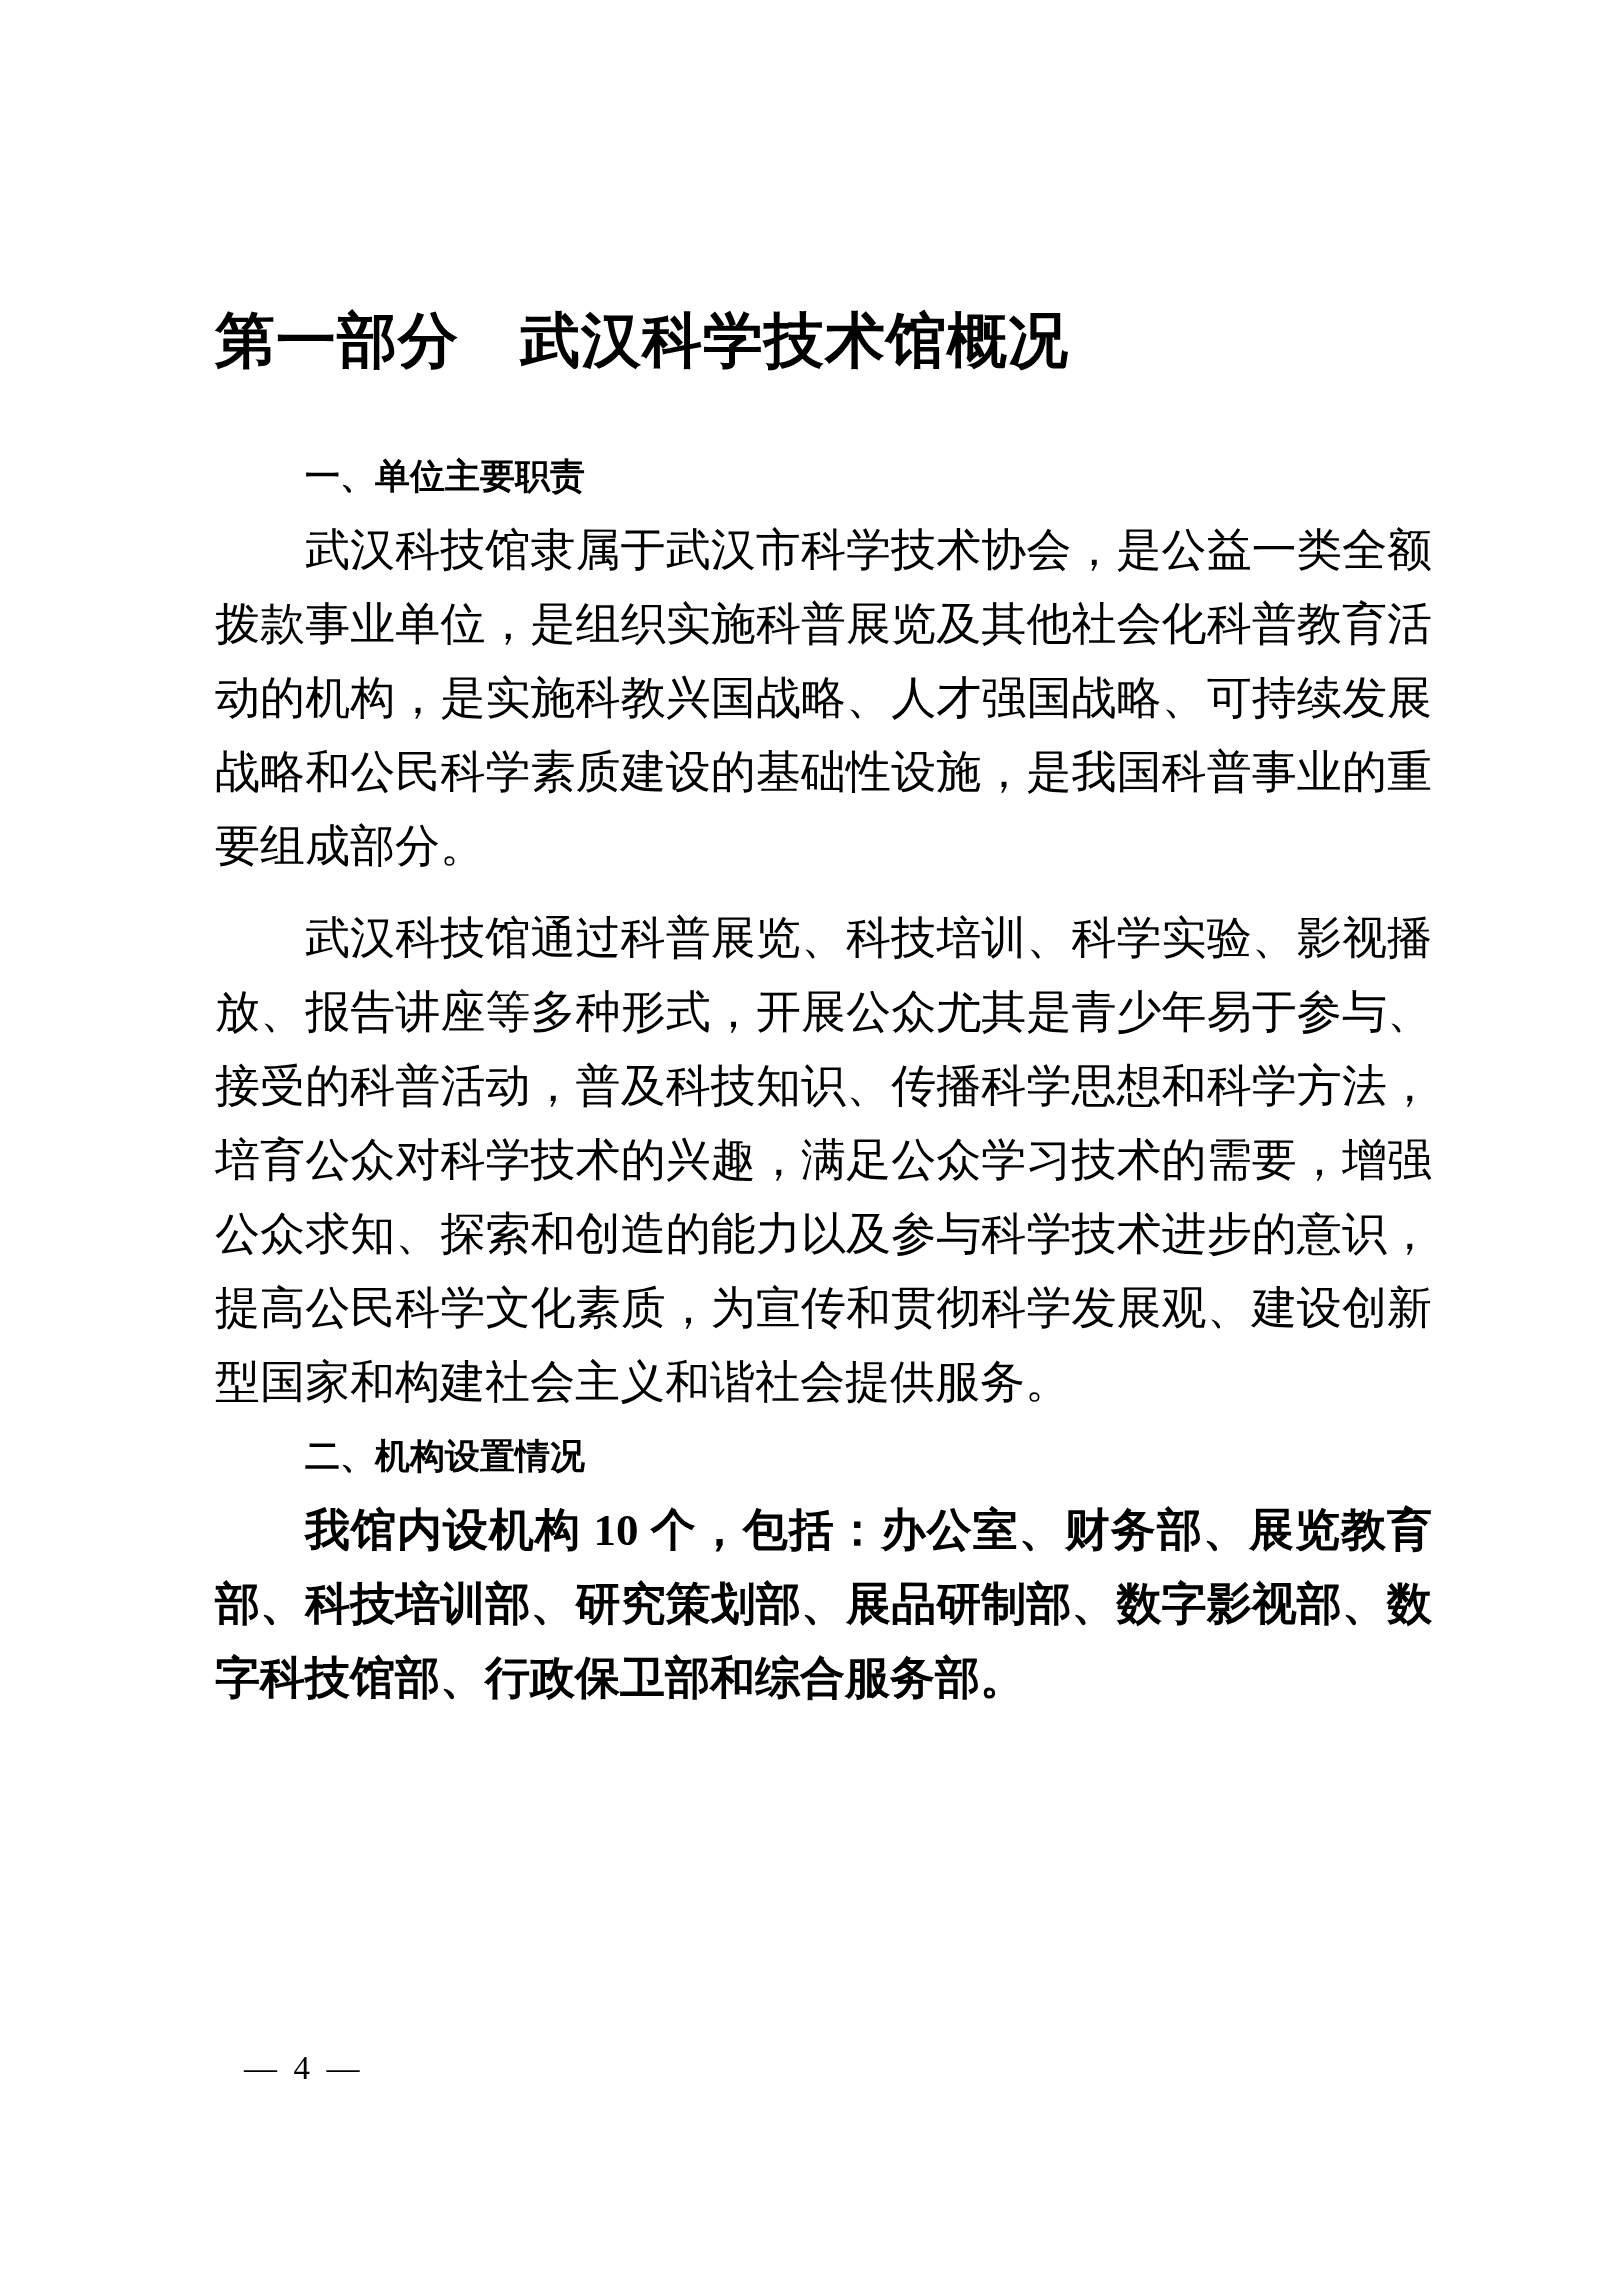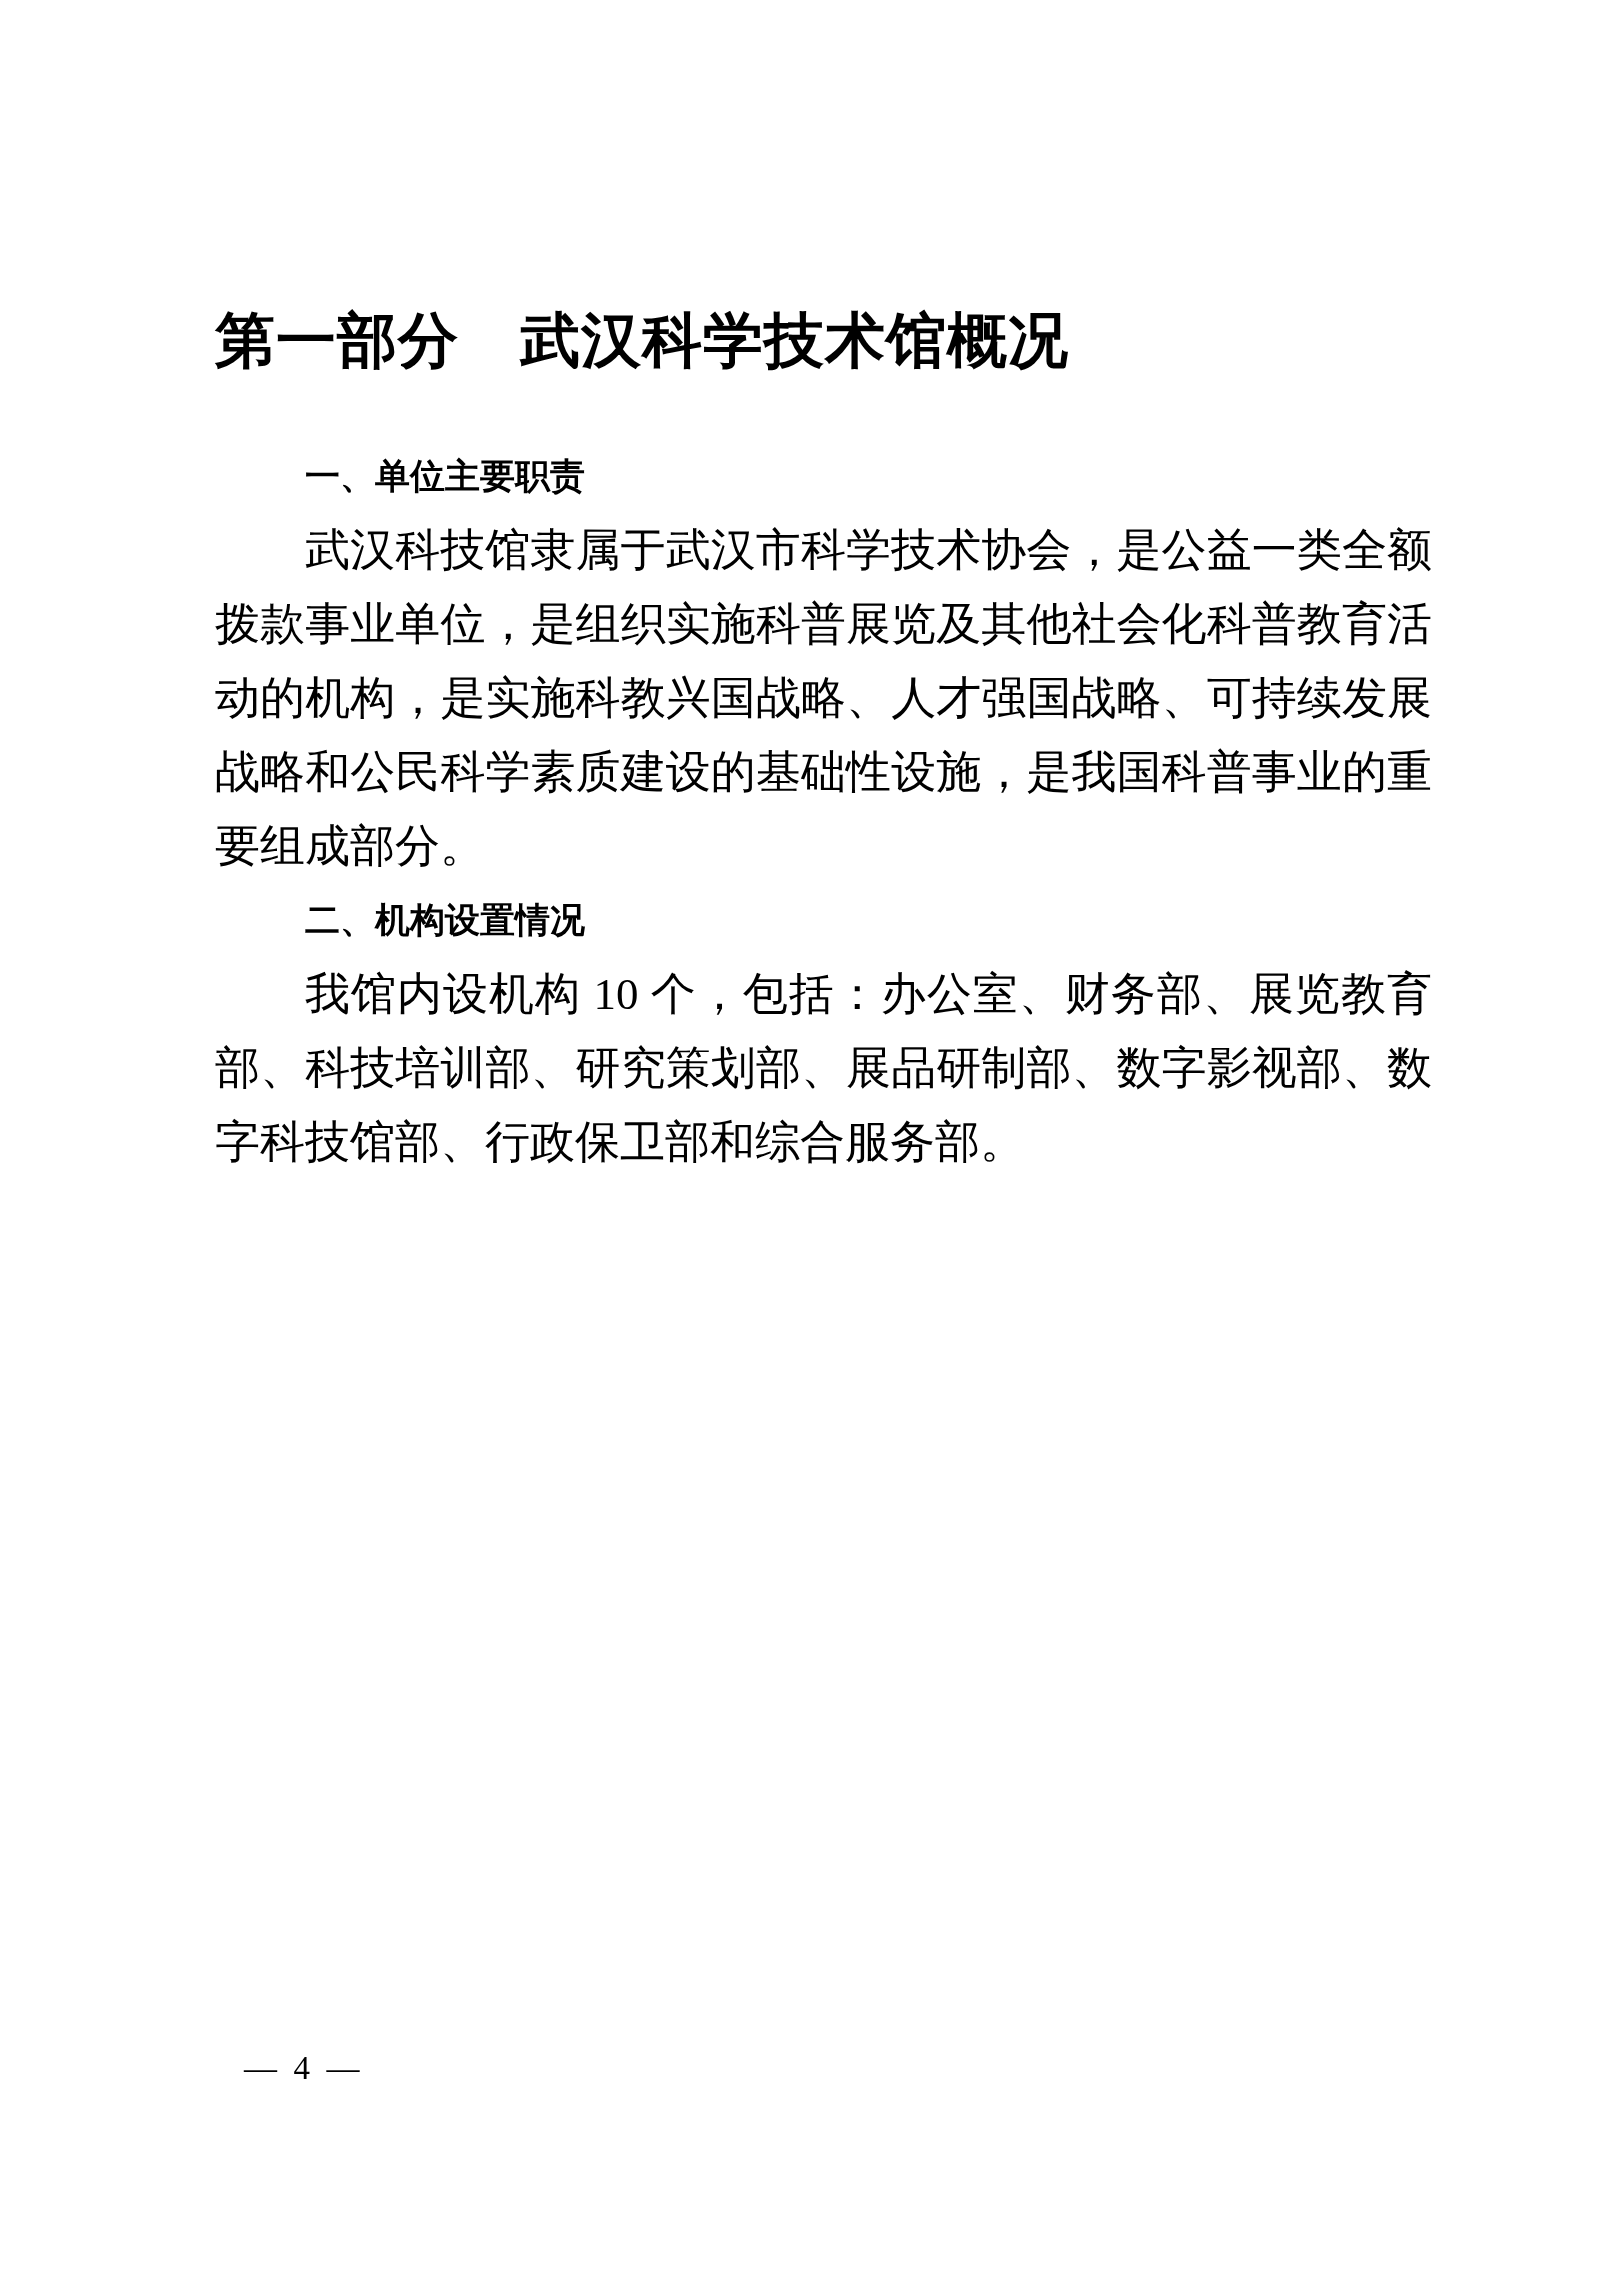--- a/index.html
+++ b/index.html
@@ -46,20 +46,21 @@
     text-indent: 90px;
     margin: 0;
     word-break: break-all;
     font-family: "Liberation Serif", serif;
   }
   .para + .para {
     margin-top: 18.4px;
   }
   .para.last-of-section {
     margin-bottom: 0;
+    font-weight: bold;
   }
   .page-footer {
     position: absolute;
     left: 244px;
     top: 2045px;
     font-size: 33px;
     line-height: 46px;
     letter-spacing: 4.1px;
     font-family: "Liberation Serif", serif;
     white-space: nowrap;
@@ -71,20 +72,21 @@
 <div class="page">
 
   <div class="content">
 
     <h1 class="doc-title">第一部分　武汉科学技术馆概况</h1>
 
     <h2 class="section-heading">一、单位主要职责</h2>
 
     <p class="para">武汉科技馆隶属于武汉市科学技术协会，是公益一类全额拨款事业单位，是组织实施科普展览及其他社会化科普教育活动的机构，是实施科教兴国战略、人才强国战略、可持续发展战略和公民科学素质建设的基础性设施，是我国科普事业的重要组成部分。</p>
 
+    <p class="para">武汉科技馆通过科普展览、科技培训、科学实验、影视播放、报告讲座等多种形式，开展公众尤其是青少年易于参与、接受的科普活动，普及科技知识、传播科学思想和科学方法，培育公众对科学技术的兴趣，满足公众学习技术的需要，增强公众求知、探索和创造的能力以及参与科学技术进步的意识，提高公民科学文化素质，为宣传和贯彻科学发展观、建设创新型国家和构建社会主义和谐社会提供服务。</p>
 
     <h2 class="section-heading">二、机构设置情况</h2>
 
     <p class="para last-of-section">我馆内设机构 10 个，包括：办公室、财务部、展览教育部、科技培训部、研究策划部、展品研制部、数字影视部、数字科技馆部、行政保卫部和综合服务部。</p>
 
   </div>
 
   <div class="page-footer">— 4 —</div>
 
 </div>

